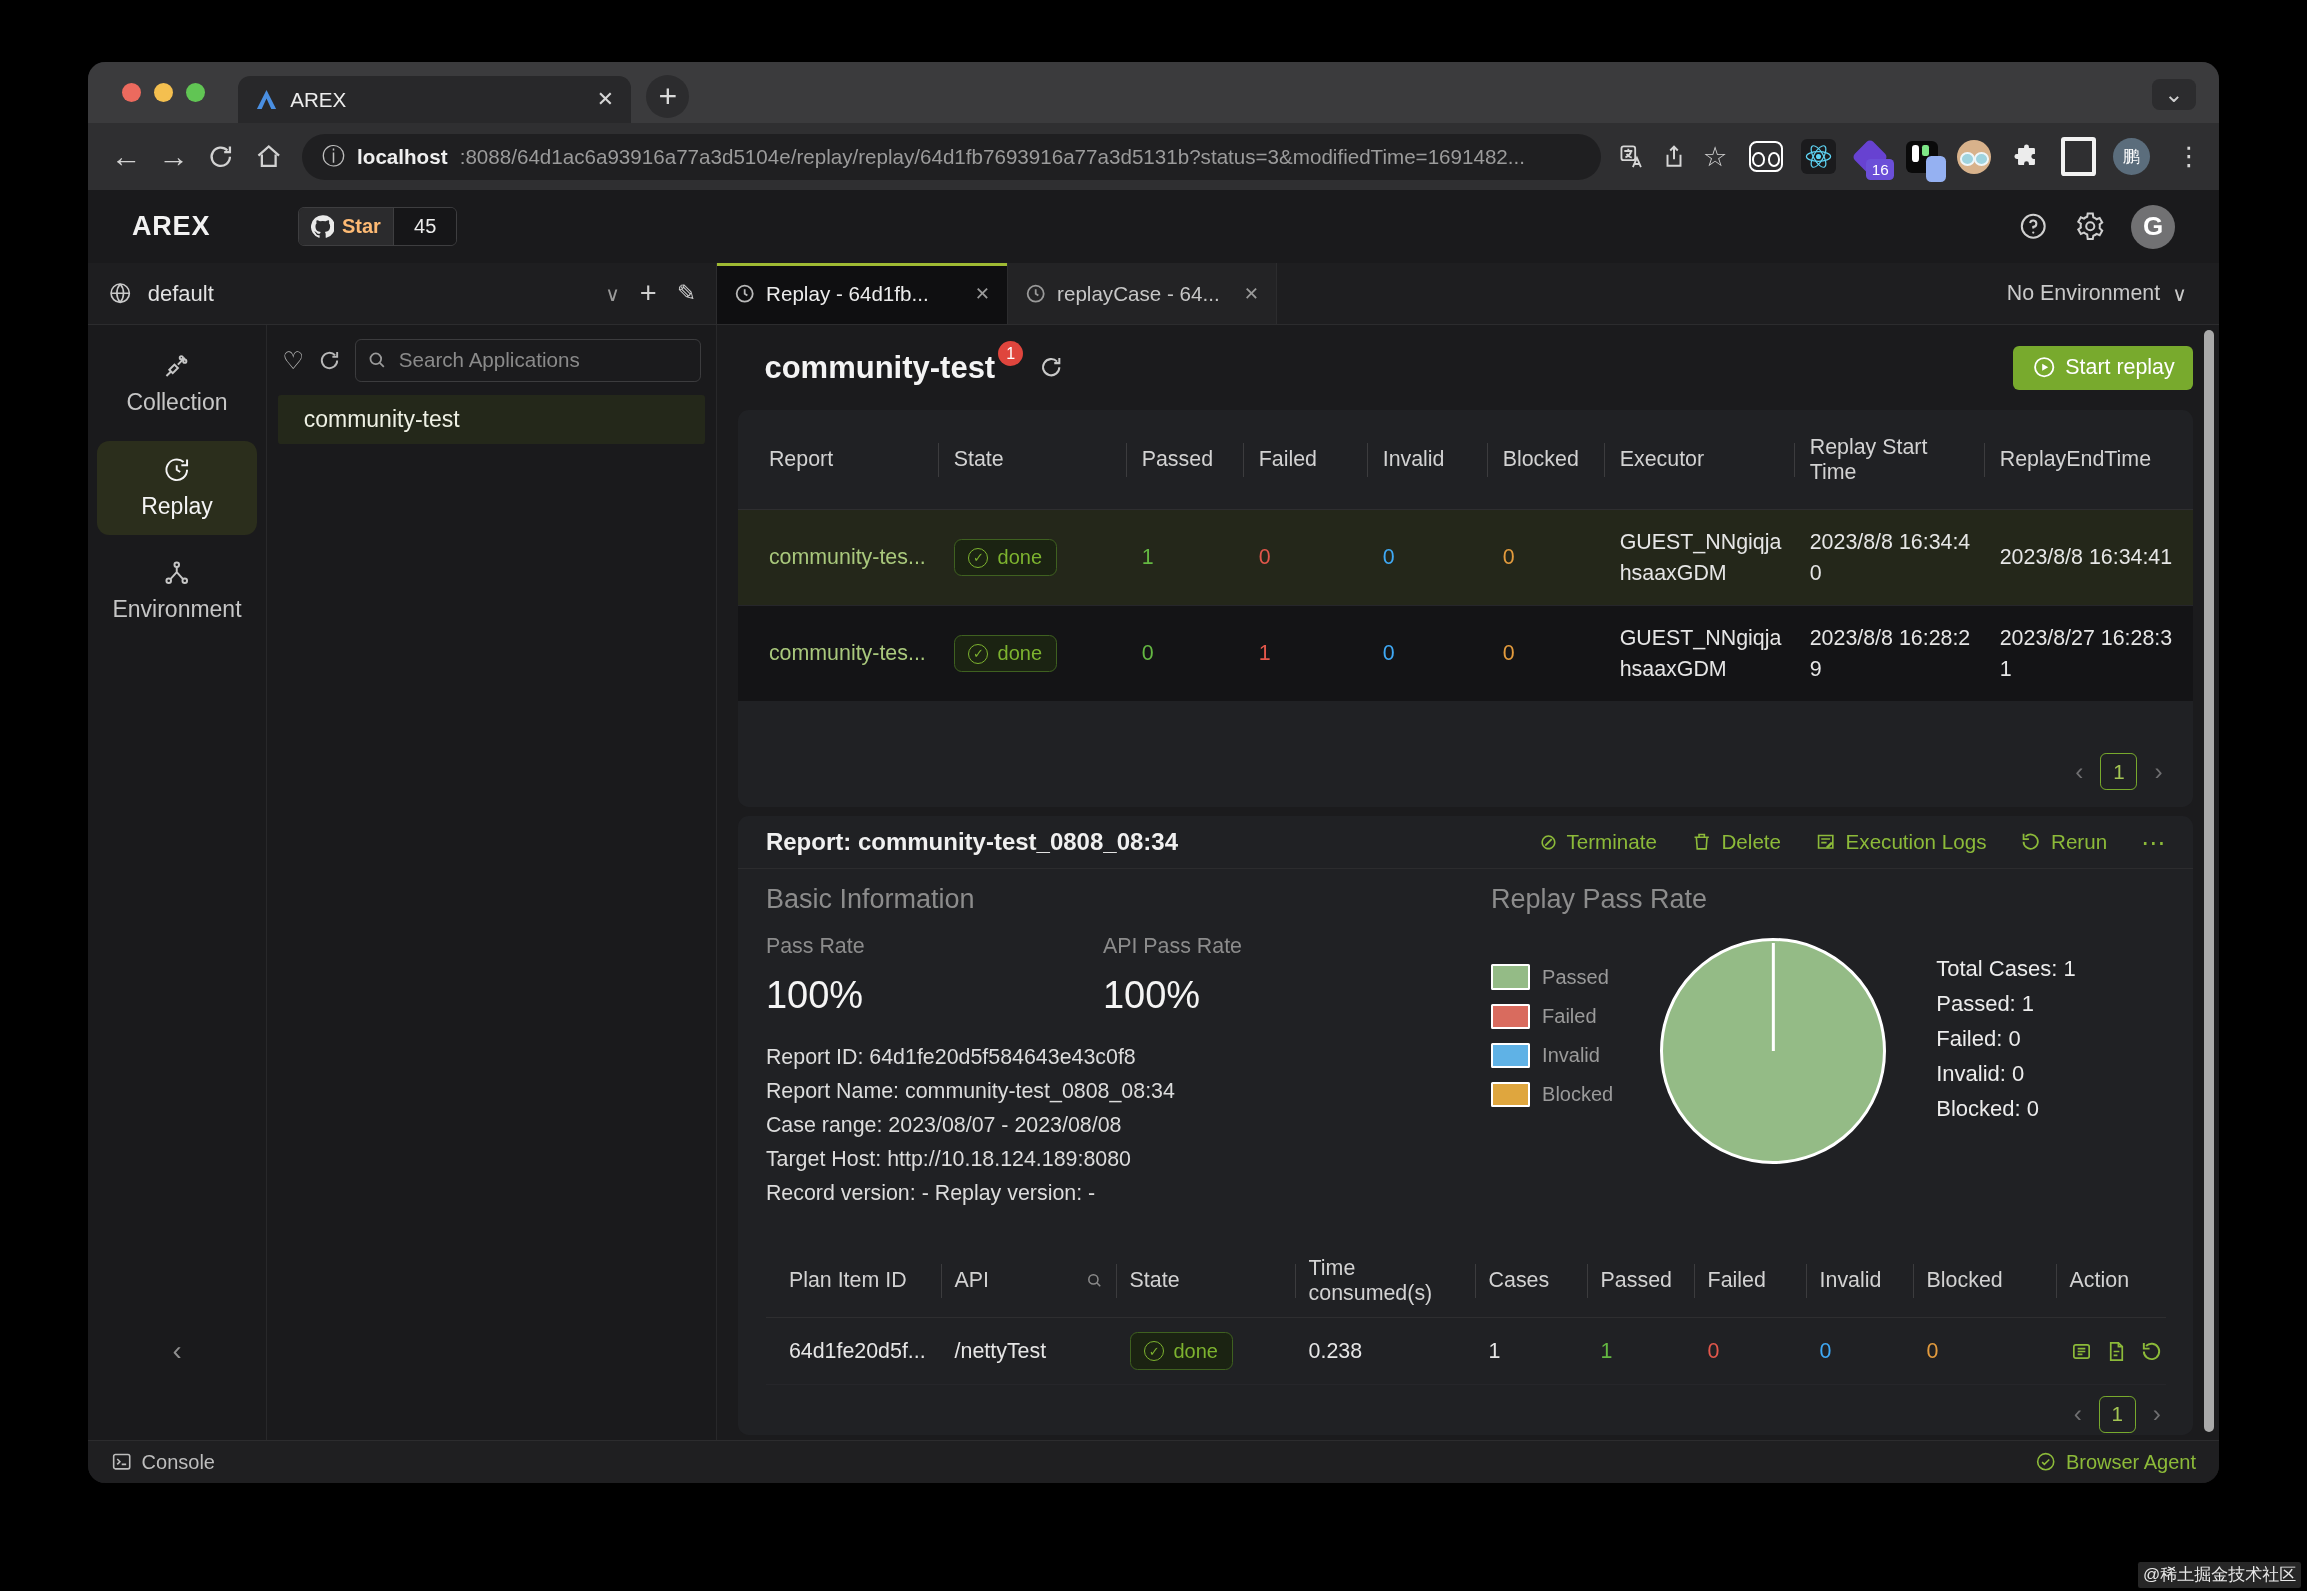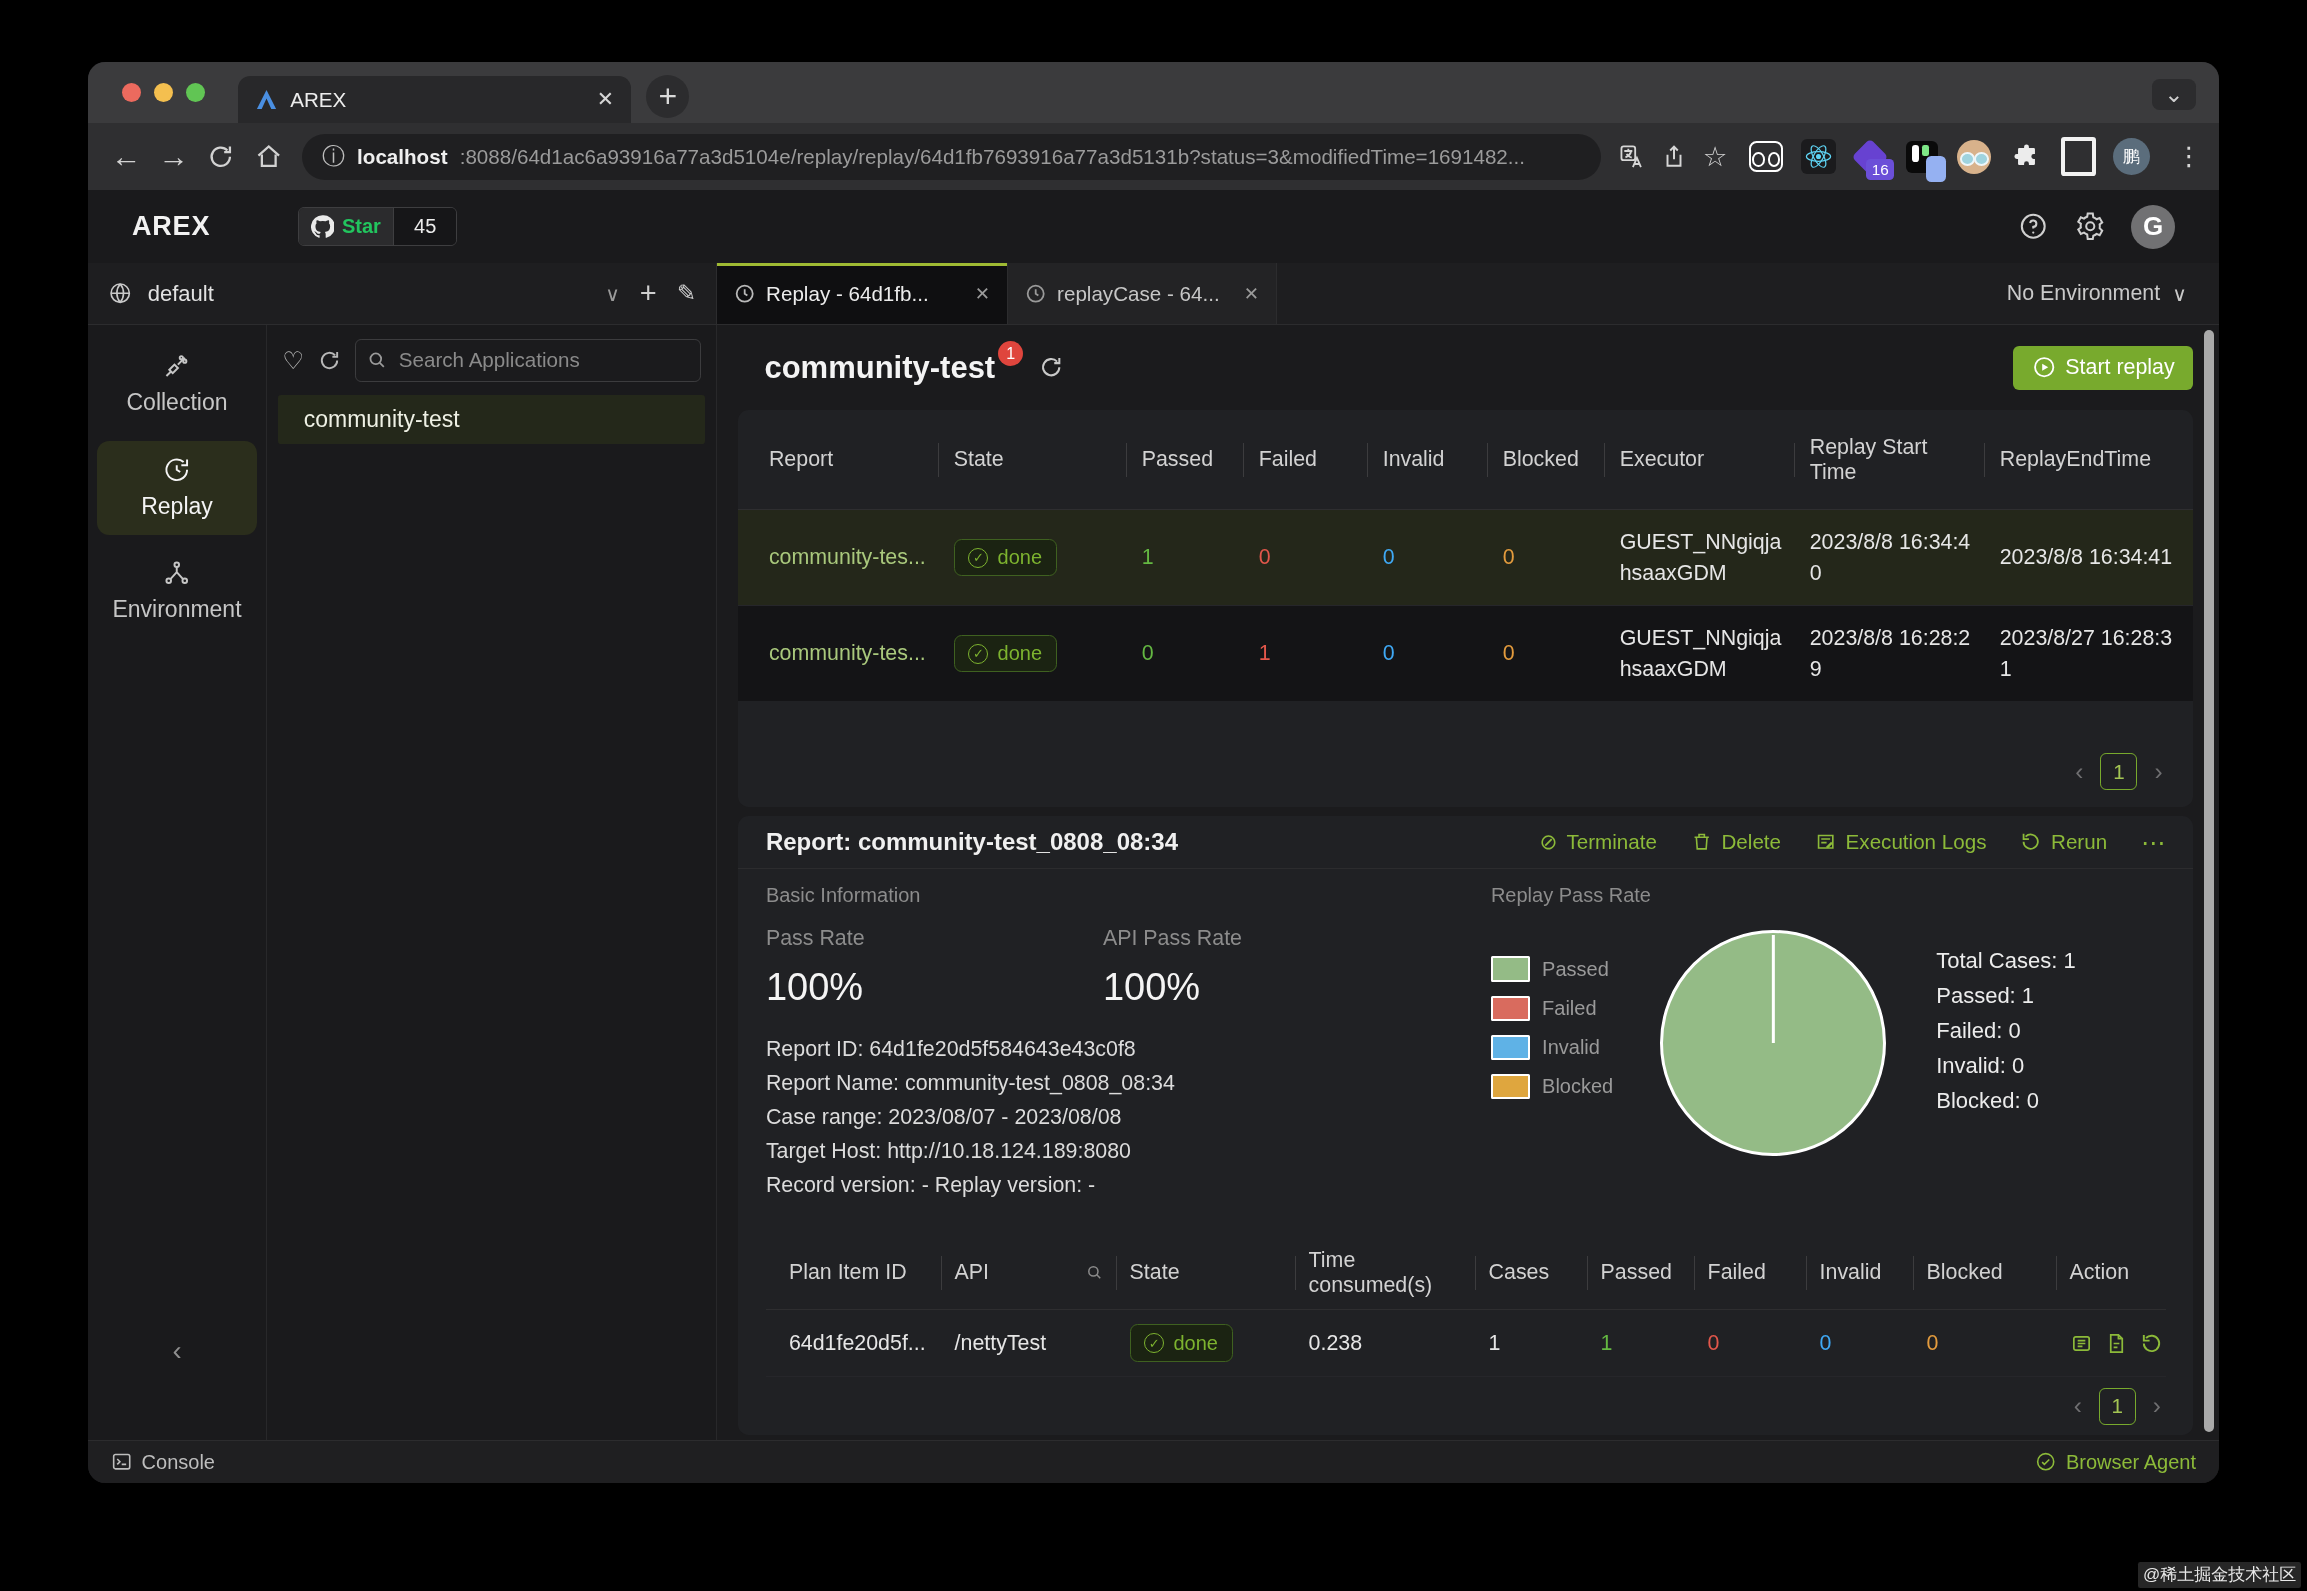--- a/index.html
+++ b/index.html
@@ -49,21 +49,21 @@
   .ext-face i.l{left:2.3px}.ext-face i.r{right:2.3px}
   .ext-frame{width:27.5px;height:30.5px;border:4.6px solid #f2f2f2;border-radius:3.1px;}
   .ext-avatar{width:37px;height:37px;border-radius:50%;background:#5b6d7c;color:#fff;font-size:17px;
               display:flex;align-items:center;justify-content:center;}
   .kebab{color:#d6d6d6;font-size:26px;margin-left:9.2px;}
   
   .app-header{height:73px;background:#1a1a1c;display:flex;align-items:center;padding:0 44px;flex:none;}
   .logo{font-size:27px;font-weight:bold;color:#f2f2f2;letter-spacing:0.8px;}
   .gh{display:flex;margin-left:88px;border:0.8px solid #3e3e40;border-radius:6.1px;overflow:hidden;height:37px;}
   .gh-left{background:#2b2b2d;display:flex;align-items:center;gap:7.6px;padding:0 12.2px;font-size:20px;
-           color:#22c55e;border-right:0.8px solid #3e3e40;font-weight:bold;}
+           color:#fdba74;border-right:0.8px solid #3e3e40;font-weight:bold;}
   .gh-right{background:#161618;display:flex;align-items:center;padding:0 20px;font-size:20px;color:#ececec;}
   .header-right{margin-left:auto;display:flex;align-items:center;gap:26px;}
   .hdr-ic{color:#cfcfcf;}
   .avatar{width:44px;height:44px;border-radius:50%;background:#717173;color:#fff;font-size:26px;
           font-weight:bold;display:flex;align-items:center;justify-content:center;}
   
   .workspace-bar{height:61px;background:#1e1e20;display:flex;align-items:stretch;border-bottom:0.8px solid #2c2c2e;flex:none;}
   .ws-left{width:629px;display:flex;align-items:center;padding:0 20px;gap:15.3px;border-right:0.8px solid #2c2c2e;box-sizing:border-box;}
   .ws-name{font-size:22px;color:#e2e2e2;}
   .ws-tools{margin-left:auto;display:flex;align-items:center;gap:20px;color:#9a9a9a;}
@@ -132,21 +132,21 @@
   
   .card.report{margin-top:9.2px;height:619px;display:flex;flex-direction:column;overflow:hidden;}
   .report-head{height:52px;display:flex;align-items:center;padding:0 27.5px;border-bottom:0.8px solid #2c2c2e;flex:none;}
   .report-title{font-size:24px;font-weight:bold;color:#f0f0f0;}
   .report-actions{margin-left:auto;display:flex;align-items:center;gap:34px;}
   .act{display:flex;align-items:center;gap:9.2px;color:#8cba39;font-size:20.6px;}
   .more-dots{color:#8cba39;font-size:24.4px;}
   .report-body{flex:1;padding:15.3px 27.5px 7.6px 27.5px;display:flex;flex-direction:column;min-height:0;}
   .info-cols{display:flex;}
   .left-col{width:690px;flex:none;}
-  .sec-label{color:#8c8c8c;font-size:20px;}
+  .sec-label{color:#8c8c8c;font-size:27px;}
   .rates{display:flex;margin-top:18.3px;}
   .rate{width:337px;}
   .rate-label{color:#8c8c8c;font-size:21.4px;}
   .rate-value{font-size:38px;color:#f4f4f4;margin-top:15.3px;}
   .info-lines{margin-top:23px;font-size:21.4px;color:#dcdcdc;line-height:34px;}
   .right-col{flex:1;min-width:0;margin-left:35px;}
   .chart-row{display:flex;align-items:flex-start;margin-top:23px;}
   .legend{display:flex;flex-direction:column;gap:13.7px;margin-top:26px;}
   .lg-item{display:flex;align-items:center;gap:12.2px;}
   .lg-swatch{width:35px;height:21.4px;border:2.3px solid #fff;border-radius:1.5px;box-sizing:content-box;}

